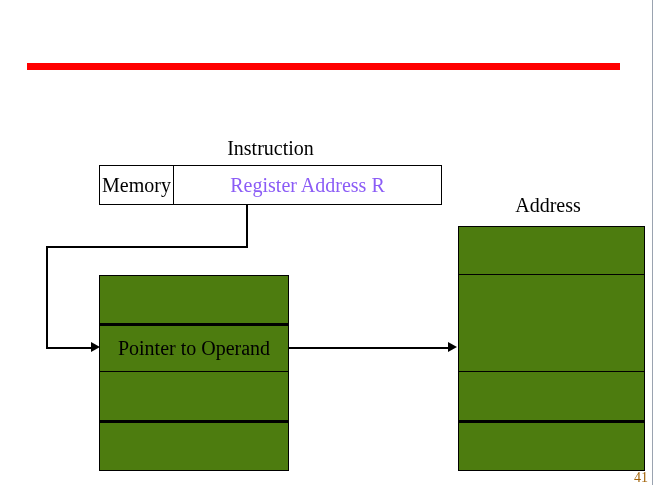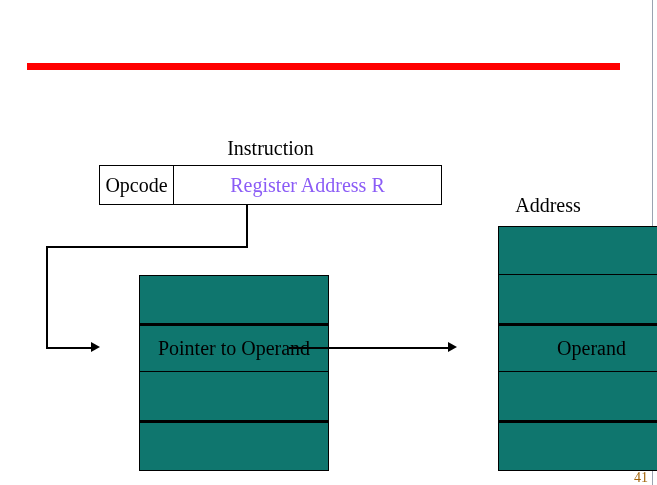--- a/index.html
+++ b/index.html
@@ -86,22 +86,21 @@
     align-items: center;
     justify-content: center;
     font-size: 20px;
     color: #8b5cf6;
   }
   
   .cellbox {
     position: absolute;
     border: 1px solid #000000;
     box-sizing: border-box;
-    background: #0f766e;
-    margin-left: 40px;
+    background: #4d7c0f;
   }
   .cell {
     position: absolute;
     left: 0;
     right: 0;
     display: flex;
     align-items: center;
     justify-content: center;
     font-size: 20px;
     color: #000000;
@@ -143,21 +142,21 @@
 
 <div id="slide">
 
   <div class="page-edge"></div>
 
   <div class="title-rule"></div>
 
   <div class="caption" style="left:179px; top:137px; width:183px;">Instruction</div>
 
   <div class="instr-box">
-    <div class="instr-opcode">Opcode</div>
+    <div class="instr-opcode">Memory</div>
     <div class="instr-addr">Register Address R</div>
   </div>
 
   <div class="line-v" style="left:246px; top:205px; height:43px;"></div>
   <div class="line-h" style="left:46px; top:246px; width:201px;"></div>
   <div class="line-v" style="left:46px; top:246px; height:102px;"></div>
   <div class="line-h" style="left:46px; top:347px; width:46px;"></div>
   <div class="arrow-right" style="left:91px; top:342px;"></div>
 
 
@@ -169,20 +168,19 @@
   </div>
 
   <div class="line-h" style="left:289px; top:347px; width:160px;"></div>
   <div class="arrow-right" style="left:448px; top:342px;"></div>
 
   <div class="caption" style="left:450px; top:194px; width:196px;">Address</div>
 
   <div class="cellbox" style="left:458px; top:226px; width:187px; height:245px;">
     <div class="cell" style="top:0px; height:47px;"></div>
     <div class="cell sep-thin" style="top:47px; height:49px;"></div>
-    <div class="cell sep-thick" style="top:96px; height:48px;">Operand</div>
     <div class="cell sep-thin" style="top:144px; height:49px;"></div>
     <div class="cell sep-thick" style="top:193px; height:50px;"></div>
   </div>
 
   <div class="page-num">41</div>
 
 </div>
 
 </body></html>

